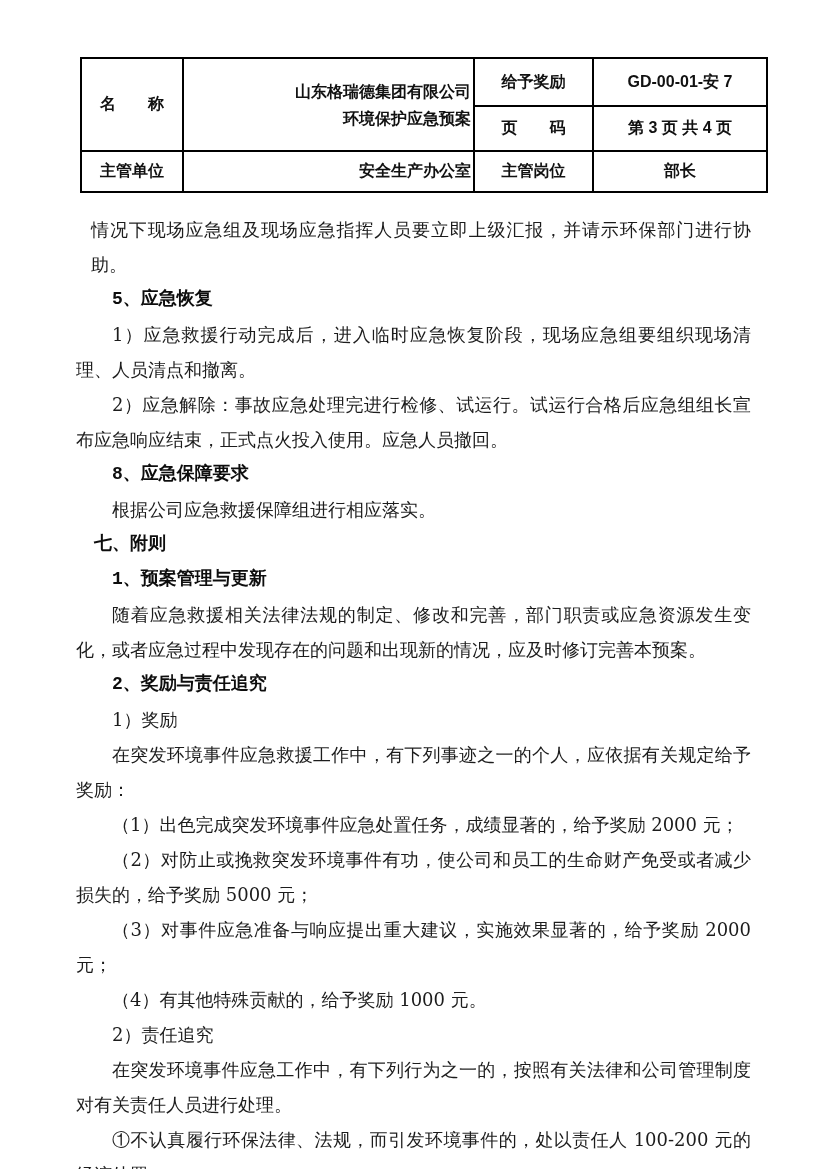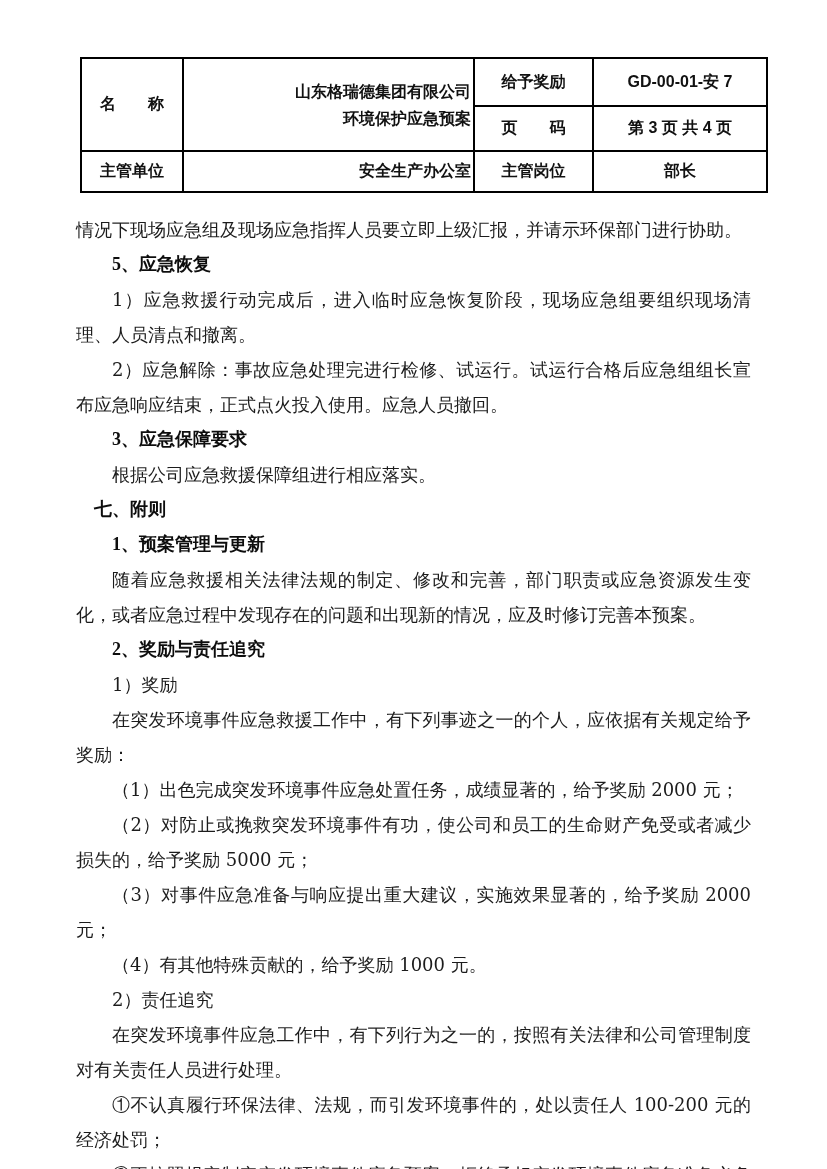--- a/index.html
+++ b/index.html
@@ -52,25 +52,25 @@
     margin-top: 19px;
     font-size: 18px;
     line-height: 35px;
     color: #1c1c1c;
   }
   .para {
     margin: 0;
     text-align: justify;
     text-indent: 2em;
   }
-  .para.indent-none { text-indent: 0; }
+  .para.indent-none { text-indent: 0; margin-left: 15px; }
   .para.indent-one  { text-indent: 1em; }
   .para.bold {
     font-weight: bold;
-    font-family: Liberation Serif, serif;
+    font-family: Liberation Mono, monospace;
     text-align: left;
     color: #0d0d0d;
   }
 </style>
 </head>
 <body>
 
 <div class="page">
   <div class="content">
 
@@ -96,21 +96,21 @@
         <td class="col4">部长</td>
       </tr>
     </tbody>
       </table>
 
     <div class="doc-body" id="paragraphs">
         <p class="para indent-none">情况下现场应急组及现场应急指挥人员要立即上级汇报，并请示环保部门进行协助。</p>
         <p class="para indent-two bold">5、应急恢复</p>
         <p class="para indent-two">1）应急救援行动完成后，进入临时应急恢复阶段，现场应急组要组织现场清理、人员清点和撤离。</p>
         <p class="para indent-two">2）应急解除：事故应急处理完进行检修、试运行。试运行合格后应急组组长宣布应急响应结束，正式点火投入使用。应急人员撤回。</p>
-        <p class="para indent-two bold">3、应急保障要求</p>
+        <p class="para indent-two bold">8、应急保障要求</p>
         <p class="para indent-two">根据公司应急救援保障组进行相应落实。</p>
         <p class="para indent-one bold">七、附则</p>
         <p class="para indent-two bold">1、预案管理与更新</p>
         <p class="para indent-two">随着应急救援相关法律法规的制定、修改和完善，部门职责或应急资源发生变化，或者应急过程中发现存在的问题和出现新的情况，应及时修订完善本预案。</p>
         <p class="para indent-two bold">2、奖励与责任追究</p>
         <p class="para indent-two">1）奖励</p>
         <p class="para indent-two">在突发环境事件应急救援工作中，有下列事迹之一的个人，应依据有关规定给予奖励：</p>
         <p class="para indent-two">（1）出色完成突发环境事件应急处置任务，成绩显著的，给予奖励 2000 元；</p>
         <p class="para indent-two">（2）对防止或挽救突发环境事件有功，使公司和员工的生命财产免受或者减少损失的，给予奖励 5000 元；</p>
         <p class="para indent-two">（3）对事件应急准备与响应提出重大建议，实施效果显著的，给予奖励 2000 元；</p>

